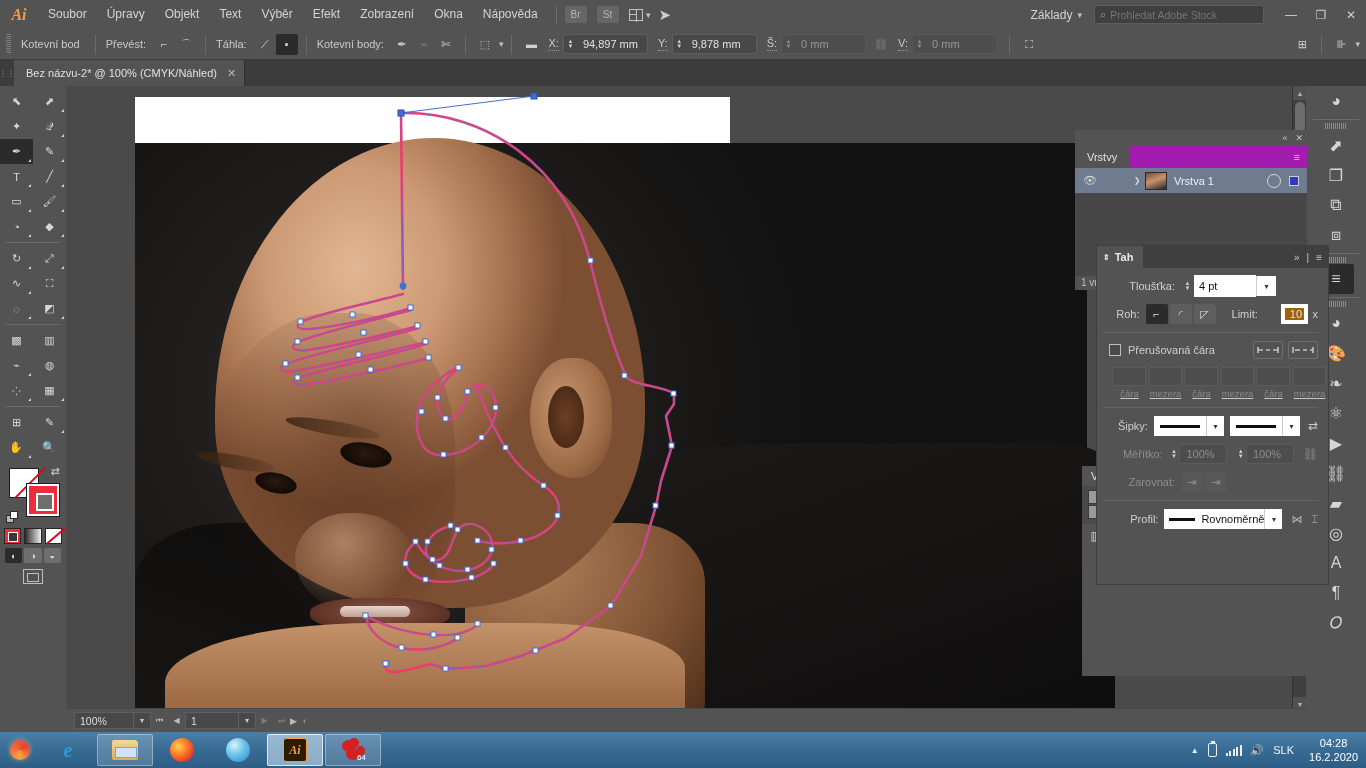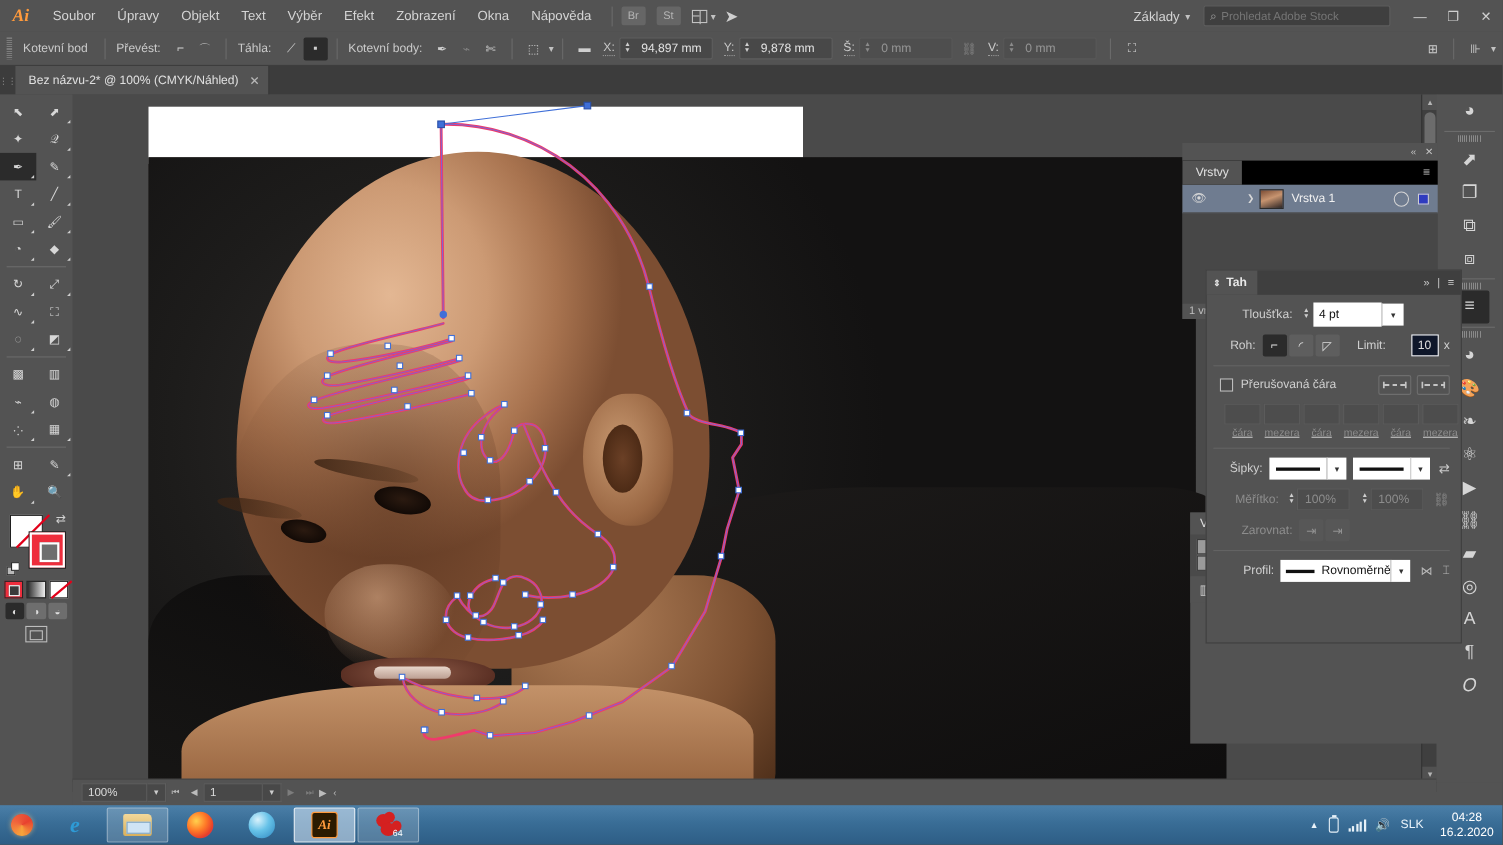--- a/index.html
+++ b/index.html
@@ -263,21 +263,21 @@
   }
   .dock-ic.sel { background:#2b2b2b; }
 
   .panel { position:absolute; background:#535353; }
 
   
   .layers-panel { left:1075px; top:130px; width:232px; height:160px; background:#535353; }
   .panel-topbar { height:16px; display:flex; align-items:center; justify-content:flex-end;
     background:#535353; padding-right:4px; gap:8px; }
   .panel-topbar span { color:#c5c5c5; font-size:9px; }
-  .panel-tabs { height:22px; background:#000000; display:flex; align-items:stretch; }
+  .panel-tabs { height:22px; background:#a21caf; display:flex; align-items:stretch; }
   .panel-tab { background:#535353; padding:0 12px; display:flex; align-items:center;
     font-size:11px; color:#e0e0e0; }
   .panel-menu { margin-left:auto; display:flex; align-items:center; padding-right:7px; color:#c8c8c8; font-size:11px; }
   .layer-row {
     height:26px; background:#6f7c90; display:flex; align-items:center; border-bottom:1px solid #4a4a4a;
   }
   .layer-row .eye { width:30px; text-align:center; color:#d8d8d8; font-size:11px; }
   .layer-row .lock { width:24px; }
   .layer-row .discl { width:16px; color:#d8d8d8; font-size:8px; text-align:center;}
   .layer-thumb { width:22px; height:18px; border:1px solid #2a2a2a;
@@ -313,21 +313,21 @@
   .sp-lbl { width:78px; text-align:right; font-size:11px; color:#cfcfcf; padding-right:6px; }
   .sp-lbl.dim { color:#8d8d8d; }
   .w-field { display:flex; align-items:center; height:20px; }
   .w-spin { width:13px; display:flex; flex-direction:column; align-items:center; color:#cfcfcf; font-size:6px; line-height:5px;}
   .w-inp { width:62px; height:22px; background:#fff; color:#111; font-size:11px; display:flex; align-items:center; padding-left:5px; }
   .w-drop { width:20px; height:20px; background:#fff; color:#333; display:flex; align-items:center; justify-content:center; font-size:8px; border-left:1px solid #ccc;}
   .seg { display:flex; gap:2px; }
   .seg .b { width:22px; height:20px; background:#5e5e5e; border-radius:2px; display:flex; align-items:center; justify-content:center; color:#dcdcdc; font-size:11px;}
   .seg .b.sel { background:#2b2b2b; }
   .limit-lbl { margin-left:16px; font-size:11px; color:#cfcfcf; }
-  .limit-inp { width:40px; height:20px; background:#0f172a; border:1px solid #ffffff; color:#e0e0e0;
+  .limit-inp { width:40px; height:20px; background:#a16207; border:4px solid #ffffff; color:#e0e0e0;
     font-size:11px; display:flex; align-items:center; padding-left:5px; margin-left:23px; }
   .sp-div { height:1px; background:#636363; margin:3px 0 8px 0; }
   .chk { width:12px; height:12px; border:1px solid #bcbcbc; background:#4a4a4a; margin-right:7px; }
   .dash-btn { width:30px; height:18px; border:1px solid #6e6e6e; border-radius:2px;
      display:flex; align-items:center; justify-content:center; }
   .dash-fields { display:flex; gap:3px; padding-left:10px; }
   .dash-cell { width:33px;text-decoration:underline; }
   .dash-inp { width:33px; height:19px; background:#4d4d4d; border:1px solid #5b5b5b; }
   .dash-cap { font-size:9.5px; color:#8c8c8c; text-align:center; margin-top:2px; }
   .arrow-sel { width:52px; height:20px; background:#fff; display:flex; align-items:center; justify-content:center; }

